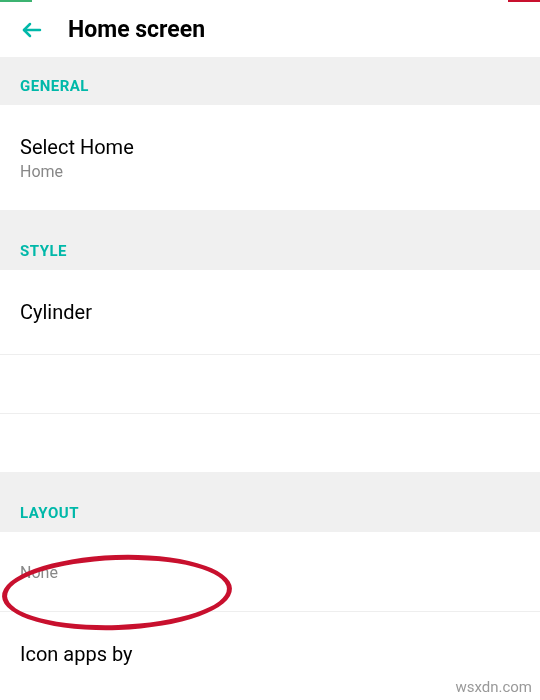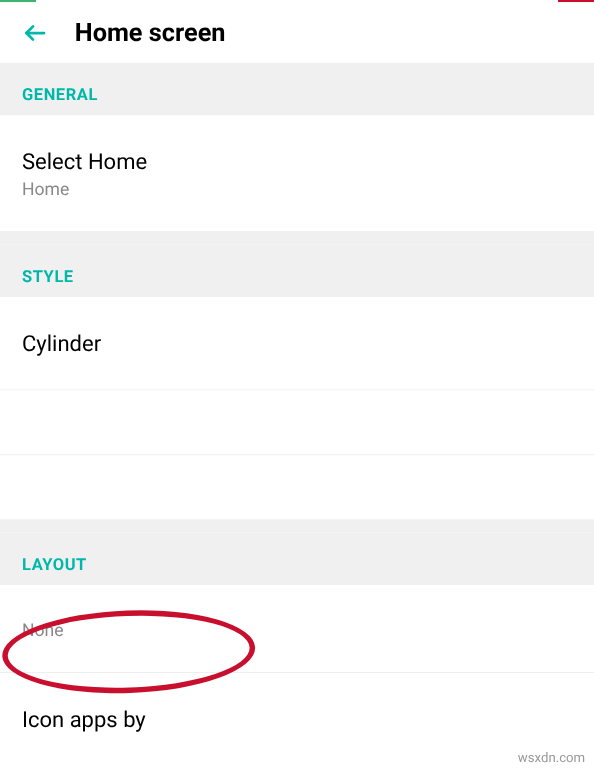--- a/index.html
+++ b/index.html
@@ -73,21 +73,21 @@
       width: 230px;
       height: 75px;
       left: 2px;
       top: 555px;
       transform: rotate(-2deg);
     }
     .watermark {
       position: absolute;
       bottom: 4px;
       right: 8px;
-      font-size: 12px;
+      font-size: 15px;
       color: #999999;
     }
     .top-accent {
       height: 2px;
       background: linear-gradient(to right, #3cb371 0%, #3cb371 6%, transparent 6%, transparent 94%, #c8102e 94%, #c8102e 100%);
     }
   </style>
 </head>
 <body>
 

